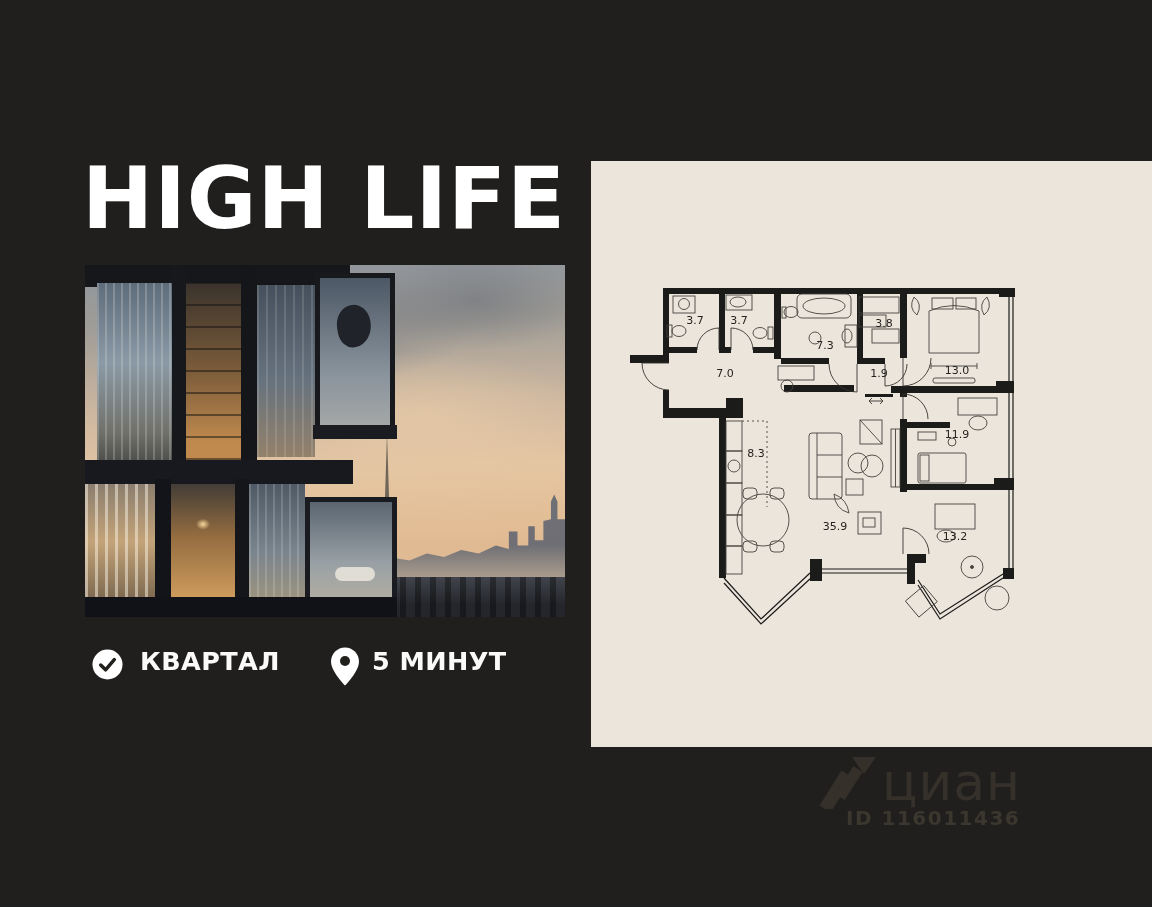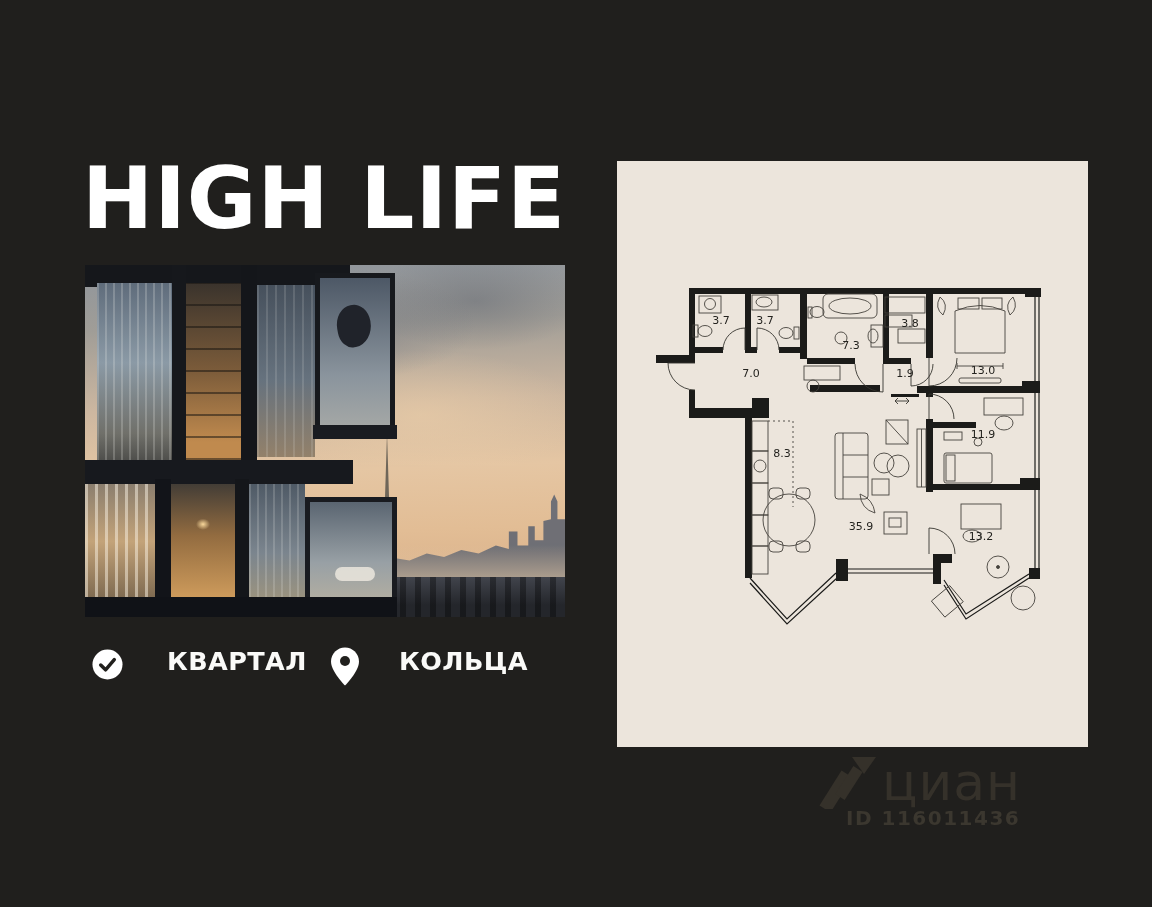--- a/index.html
+++ b/index.html
@@ -52,27 +52,27 @@
                  linear-gradient(180deg,#433d36,#936c40 45%,#cf9c5c);}
   .col-e{left:150px;top:214px;width:14px;height:140px;background:#14161a;}
   .win-f{left:164px;top:219px;width:56px;height:115px;
       background:repeating-linear-gradient(90deg,rgba(240,240,235,.18) 0 2px,transparent 2px 8px),
                  linear-gradient(180deg,#4f5a66,#7b858e 60%,#9b937f);}
   .box-low{left:220px;top:232px;width:92px;height:120px;border:5px solid #191b20;box-sizing:border-box;
       background:linear-gradient(180deg,#5a6571,#98a0a5 55%,#bab2a0);}
   .sofa-light{left:250px;top:302px;width:40px;height:14px;background:rgba(240,235,225,.8);border-radius:7px;}
   .base-band{left:0;top:332px;width:312px;height:20px;background:#101217;}
   
-  .feat-text{color:#fafaf8;font-size:25.5px;line-height:37px;font-weight:700;letter-spacing:.4px;white-space:nowrap;margin-left:27px;}
+  .feat-text{color:#fafaf8;font-size:25.5px;line-height:37px;font-weight:700;letter-spacing:.4px;white-space:nowrap;}
   .f1-text{left:140px;top:643px;}
   .f2-text{left:372px;top:643px;}
   .check-wrap{left:92px;top:649px;width:31px;height:31px;}
   .pin-wrap{left:331px;top:647px;width:28px;height:39px;}
   
-  .plan-panel{left:617px;top:161px;width:471px;height:586px;background:#ece5dc;}
+  .plan-panel{left:591px;top:161px;width:561px;height:586px;background:#ece5dc;}
   .plan-svg text{font-family:"DejaVu Sans","Liberation Sans",sans-serif;font-size:11px;fill:#24231f;}
   
   .wm-icon{left:818px;top:757px;}
   .wm-brand{left:882px;top:752px;color:#35312a;font-size:52px;font-weight:400;letter-spacing:1px;}
   .wm-id{left:846px;top:806px;color:#3b372f;font-size:20px;font-weight:700;letter-spacing:1.5px;}
 </style>
 </head>
 <body>
 
 <div class="canvas">
@@ -115,21 +115,21 @@
     <div>КВАРТАЛ</div>
   </div>
 
   <div class="abs pin-wrap">
     <svg width="28" height="39" viewBox="0 0 28 38">
       <path d="M14,0 C6.3,0 0,6.3 0,14 C0,24 14,38 14,38 C14,38 28,24 28,14 C28,6.3 21.7,0 14,0 Z" fill="#ffffff"></path>
       <circle cx="14" cy="13.5" r="5" fill="#21201d"></circle>
     </svg>
   </div>
   <div class="abs feat-text f2-text">
-    <div>КОЛЬЦА</div>
+    <div>5 МИНУТ</div>
   </div>
 
   <div class="abs plan-panel">
     <svg class="plan-svg" width="471" height="586" viewBox="0 0 471 586">
 
       <g fill="#1b1b19">
         <rect x="72" y="127" width="352" height="6"></rect>
         <rect x="72" y="127" width="6" height="75"></rect>
         <rect x="39" y="194" width="39" height="8"></rect>
         <rect x="72" y="229" width="6" height="28"></rect>

